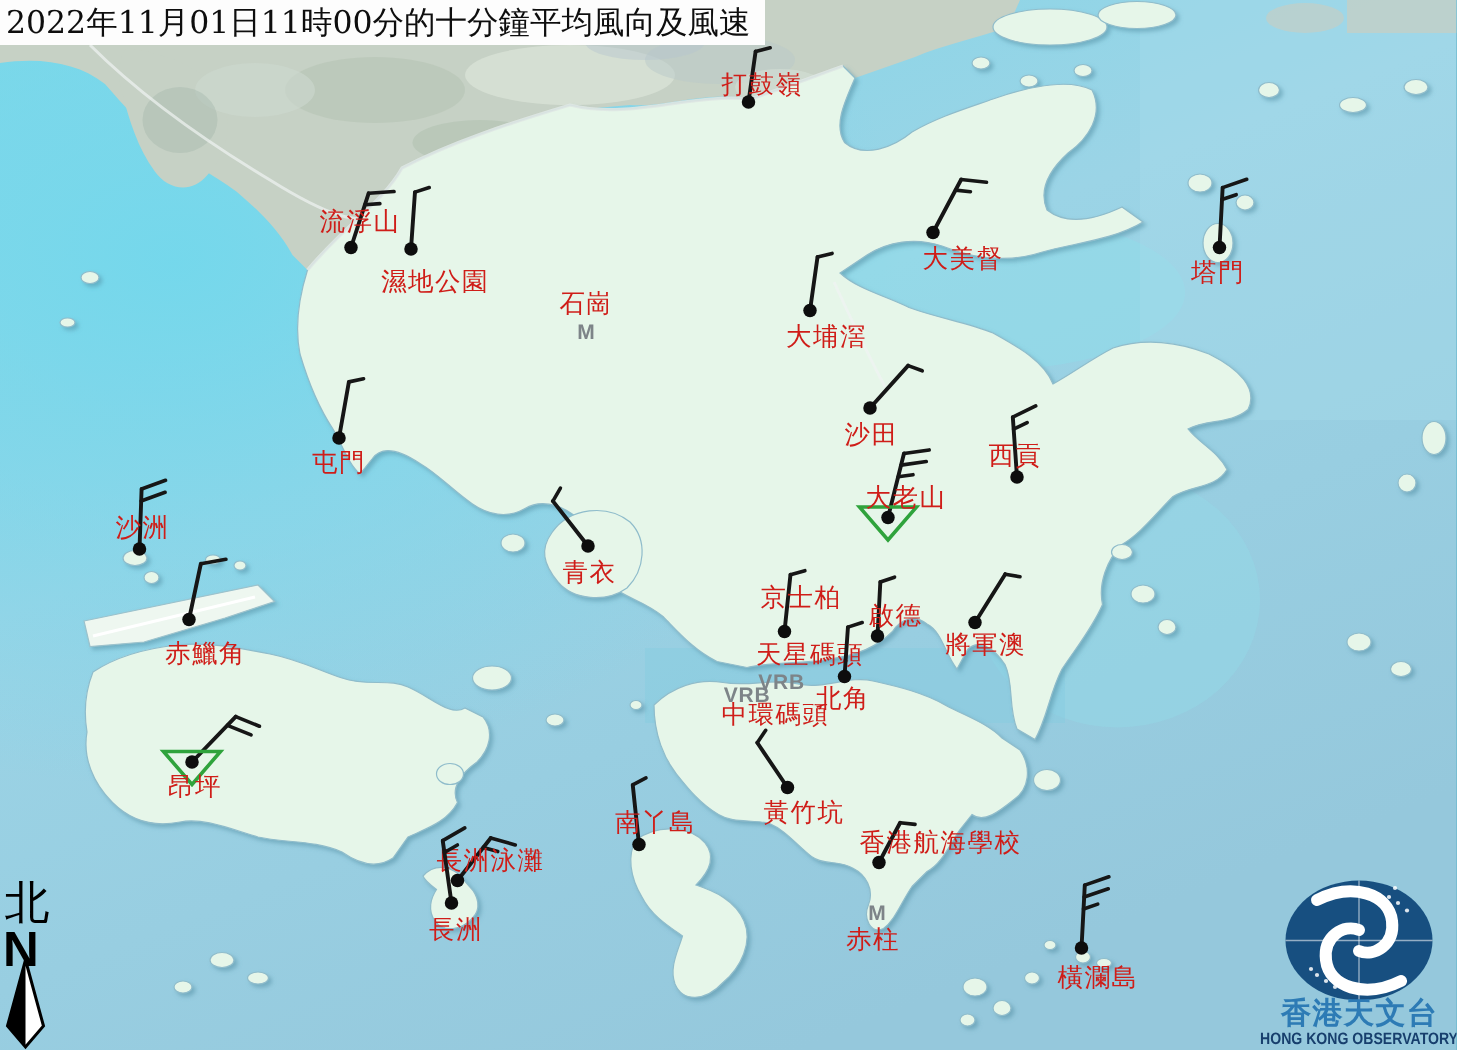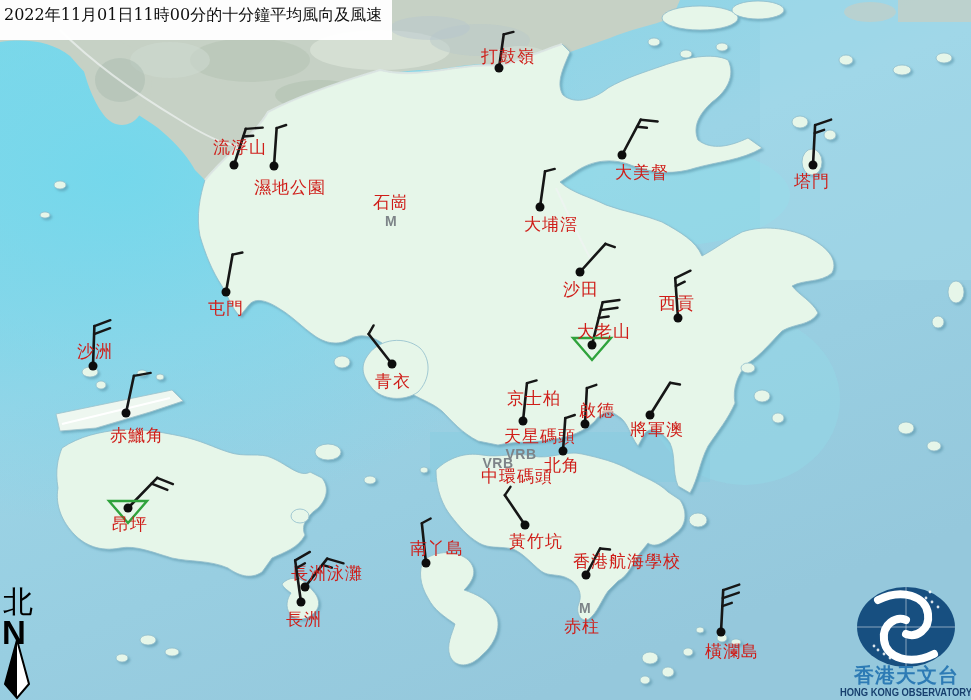--- a/index.html
+++ b/index.html
@@ -1,23 +1,23 @@
 <!DOCTYPE html>
 <html><head>
 <meta charset="utf-8">
 <style>
   html,body{margin:0;padding:0;background:#6fb9cf;}
   .stage{position:relative;width:971px;height:700px;overflow:hidden;font-family:"DejaVu Sans",sans-serif;}
   .stage svg{position:absolute;left:0;top:0;}
   .title-bar{
-    position:absolute;left:0;top:0;height:40px;line-height:30px;
+    position:absolute;left:0;top:0;height:30px;line-height:30px;
     background:rgba(255,255,255,0.96);
     padding:0 10px 0 4px;
     font-family:"DejaVu Serif","Liberation Serif",serif;
-    font-size:16px;color:#0e0e0e;white-space:nowrap;z-index:5;
+    font-size:21px;color:#0e0e0e;white-space:nowrap;z-index:5;
   }
   
   .land{fill:#e6f6e9;stroke:#8fbccb;stroke-width:0.8;}
   .land-pale{fill:#eef7f0;stroke:#9cc2cc;stroke-width:0.8;}
   .sz{fill:#c6d1c5;stroke:none;}
   .sz-patch{stroke:none;}
   .river-border{fill:none;stroke:#dfe7e3;stroke-width:2.2;opacity:0.9;}
   .road{fill:none;stroke:#f0f4f2;stroke-width:2;opacity:0.7;}
   
   .stn-shaft{stroke:#161616;stroke-width:2.6;stroke-linecap:round;fill:none;}

